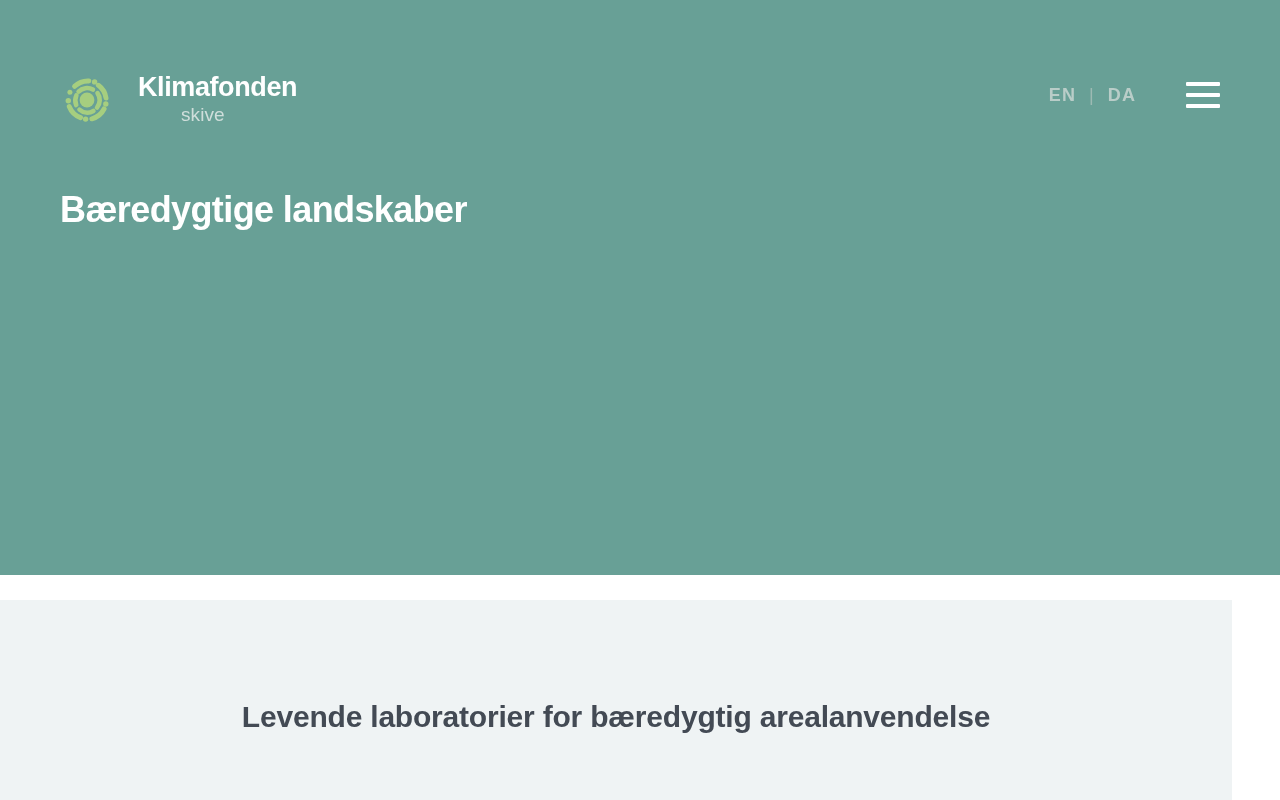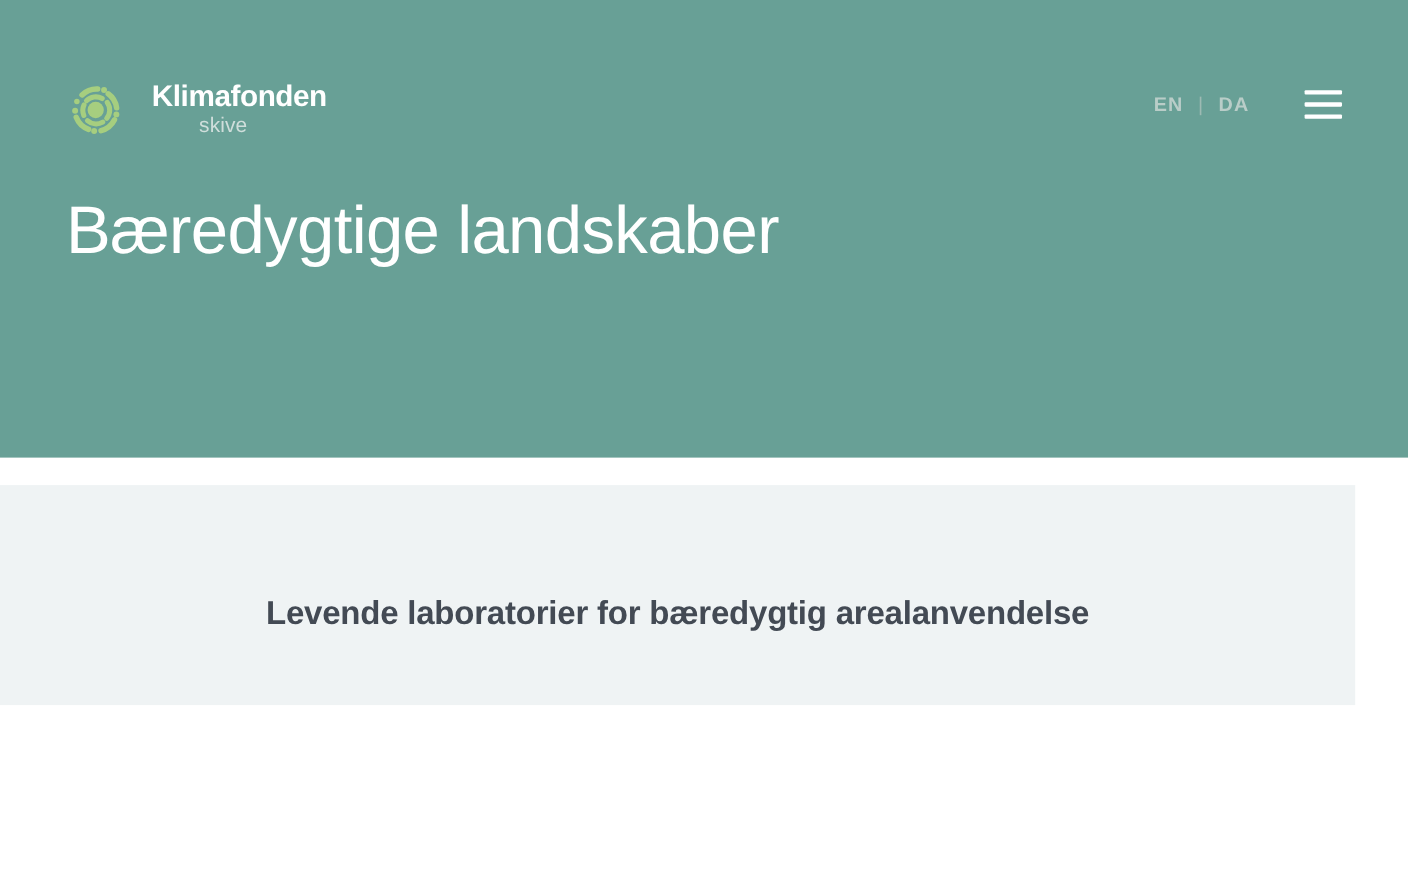--- a/index.html
+++ b/index.html
@@ -14,21 +14,21 @@
   body {
     font-family: "Liberation Sans", sans-serif;
     background: #ffffff;
     -webkit-font-smoothing: antialiased;
   }
 
   
   .hero {
     position: relative;
     width: 1280px;
-    height: 416px;
+    height: 575px;
     background: #68a096;
   }
 
   .hero-nav {
     position: absolute;
     top: 0;
     left: 0;
     width: 1280px;
     height: 192px;
     padding: 0 60px;
@@ -124,22 +124,22 @@
     height: 4px;
     background: #ffffff;
     border-radius: 1px;
   }
 
   
   .hero-title {
     position: absolute;
     top: 176px;
     left: 60px;
-    font-size: 61px;
-    font-weight: 400;
+    font-size: 36px;
+    font-weight: 700;
     line-height: 67px;
     color: #ffffff;
     letter-spacing: -0.6px;
     max-width: 1000px;
   }
 
   .hero-title-line { display: block; white-space: nowrap; }
 
   
   .spacer-white {

